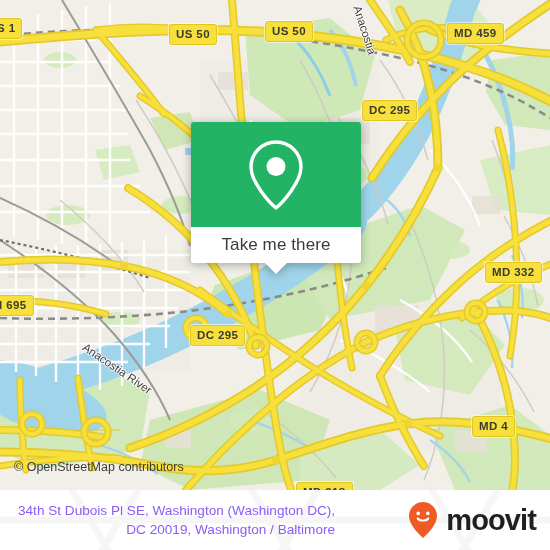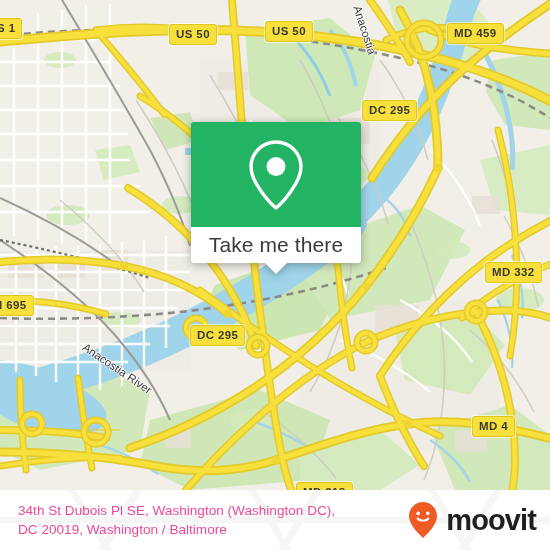--- a/index.html
+++ b/index.html
@@ -75,21 +75,21 @@
   #popup-bottom {
     background: #ffffff;
     height: 36px;
     border-radius: 0 0 3px 3px;
     display: flex;
     align-items: center;
     justify-content: center;
   }
   #popup-label {
     color: #3b3b3b;
-    font-size: 21px;
+    font-size: 17px;
     font-family: "Liberation Sans", sans-serif;
     letter-spacing: 0.1px;
   }
   #popup-tail {
     position: absolute;
     left: 50%; top: 141px;
     margin-left: -11px;
     width: 0; height: 0;
     border-left: 11px solid transparent;
     border-right: 11px solid transparent;
@@ -120,26 +120,27 @@
     overflow: hidden;
   }
   #footer-watermark {
     position: absolute;
     left: 0; top: 0; width: 550px; height: 60px;
     pointer-events: none;
     opacity: .55;
   }
   #footer-address {
     position: relative;
-    color: #ec4899;
+    color: #8b5cf6;
     font-size: 13.6px;
     line-height: 1.42;
     font-family: "Liberation Sans", sans-serif;
     max-width: 400px;
     z-index: 2;
+    text-align: right;
   }
   #brand {
     position: relative;
     display: flex;
     align-items: center;
     gap: 8px;
     z-index: 2;
   }
   #brand-word {
     color: #1f1f1f;
@@ -440,20 +441,21 @@
           <circle cx="31" cy="28.5" r="9.5" fill="#ffffff"></circle>
         </svg>
       </div>
       <div id="popup-bottom">
         <span id="popup-label">Take me there</span>
       </div>
       <div id="popup-tail"></div>
     </div>
   </div>
 
+  <div id="attribution">© OpenStreetMap contributors</div>
 
   <div id="footer">
     <svg id="footer-watermark" viewBox="0 0 550 60">
       <g stroke="#f0f0f0" stroke-width="7" fill="none">
         <path d="M60,-20 L120,80"></path>
         <path d="M150,-20 L90,80"></path>
         <path d="M240,-20 L300,80"></path>
         <path d="M330,-20 L270,80"></path>
         <path d="M420,-20 L480,80"></path>
         <path d="M510,-20 L450,80"></path>

